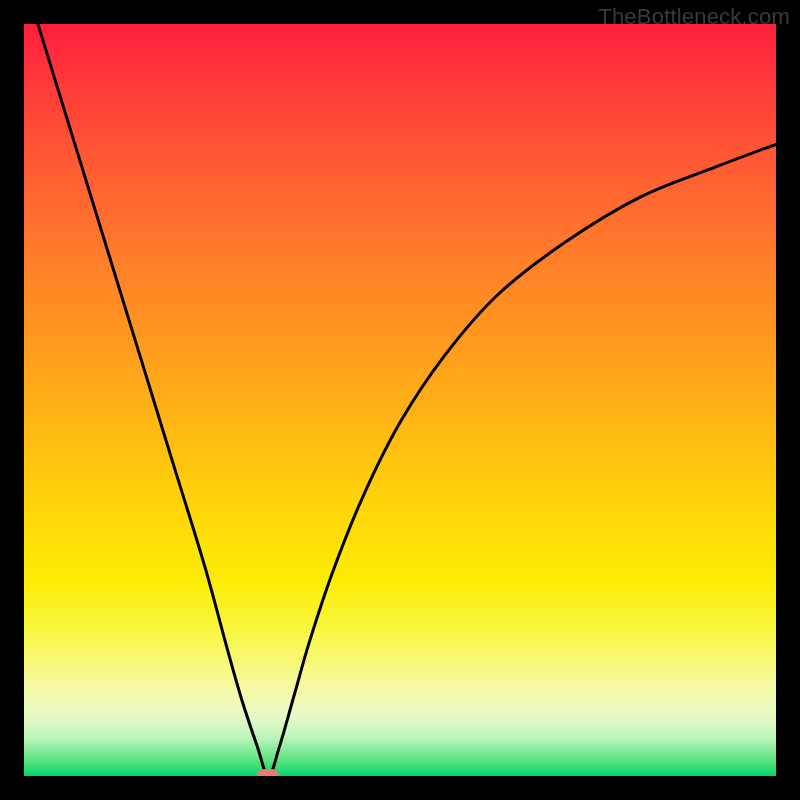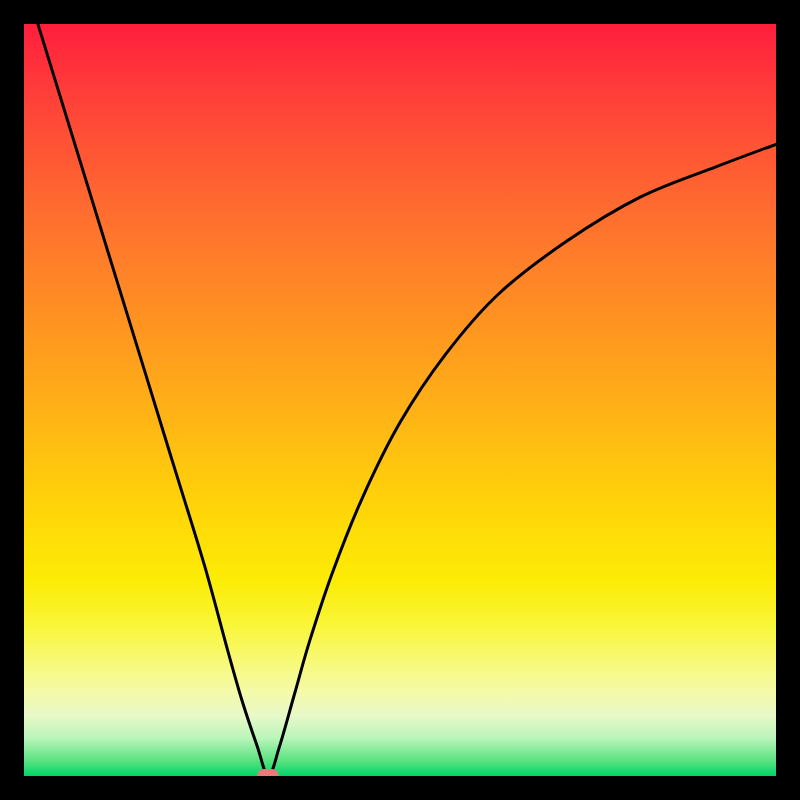--- a/index.html
+++ b/index.html
@@ -77,20 +77,21 @@
     height: 14px;
     background: #e97a7a;
     border-radius: 7px;
     transform: translate(-50%, -50%);
   }
 </style>
 </head>
 <body>
 
 <div class="frame">
+  <div class="watermark">TheBottleneck.com</div>
 
   <div class="plot-area">
     <div class="gradient-bg"></div>
     <svg class="curve" viewBox="0 0 752 752" preserveAspectRatio="none">
       <path id="curve-path" fill="none" stroke="#000" stroke-width="3" stroke-linecap="round" stroke-linejoin="round" d="M 0,-45.120000000000005 C 5.013333333333334,-28.82666666666667 20.053333333333335,20.05333333333332 30.080000000000002,52.639999999999986 C 40.10666666666667,85.22666666666666 50.13333333333334,117.8133333333333 60.160000000000004,150.39999999999998 C 70.18666666666667,182.98666666666665 80.21333333333332,215.5733333333333 90.24,248.15999999999997 C 100.26666666666667,280.7466666666666 110.29333333333334,313.33333333333326 120.32000000000001,345.91999999999996 C 130.34666666666666,378.50666666666666 140.37333333333333,411.09333333333336 150.4,443.68 C 160.42666666666668,476.26666666666665 171.70666666666665,511.35999999999996 180.48,541.4399999999999 C 189.25333333333333,571.52 196.77333333333337,601.5999999999999 203.04000000000002,624.16 C 209.30666666666667,646.72 213.06666666666666,660.5066666666667 218.07999999999998,676.8 C 223.0933333333333,693.0933333333332 228.73333333333335,709.3866666666667 233.12,721.92 C 237.50666666666666,734.4533333333333 240.64000000000001,752 244.4,752 C 248.16,752 251.29333333333335,735.7066666666666 255.68,721.92 C 260.06666666666666,708.1333333333333 265.70666666666665,686.8266666666666 270.71999999999997,669.28 C 275.7333333333333,651.7333333333333 279.49333333333334,636.6933333333333 285.76,616.64 C 292.02666666666664,596.5866666666667 299.5466666666666,572.7733333333333 308.32,548.96 C 317.09333333333336,525.1466666666668 327.12,498.82666666666665 338.40000000000003,473.76 C 349.68000000000006,448.6933333333333 362.2133333333333,422.37333333333333 376,398.56 C 389.7866666666667,374.74666666666667 404.8266666666667,352.1866666666666 421.12000000000006,330.87999999999994 C 437.4133333333334,309.57333333333327 453.7066666666667,289.52 473.76,270.71999999999997 C 493.8133333333333,251.92 517.6266666666666,234.37333333333336 541.4399999999999,218.08000000000004 C 565.2533333333333,201.78666666666672 591.5733333333333,185.49333333333337 616.64,172.96000000000004 C 641.7066666666667,160.4266666666667 669.28,151.65333333333334 691.84,142.88 C 714.4000000000001,134.10666666666665 741.9733333333334,124.08000000000004 752,120.32000000000005"></path>
     </svg>
     <div id="marker" class="marker" style="left: 244.4px; top: 752px; background: rgb(233, 122, 122);"></div>
   </div>
 </div>
 

